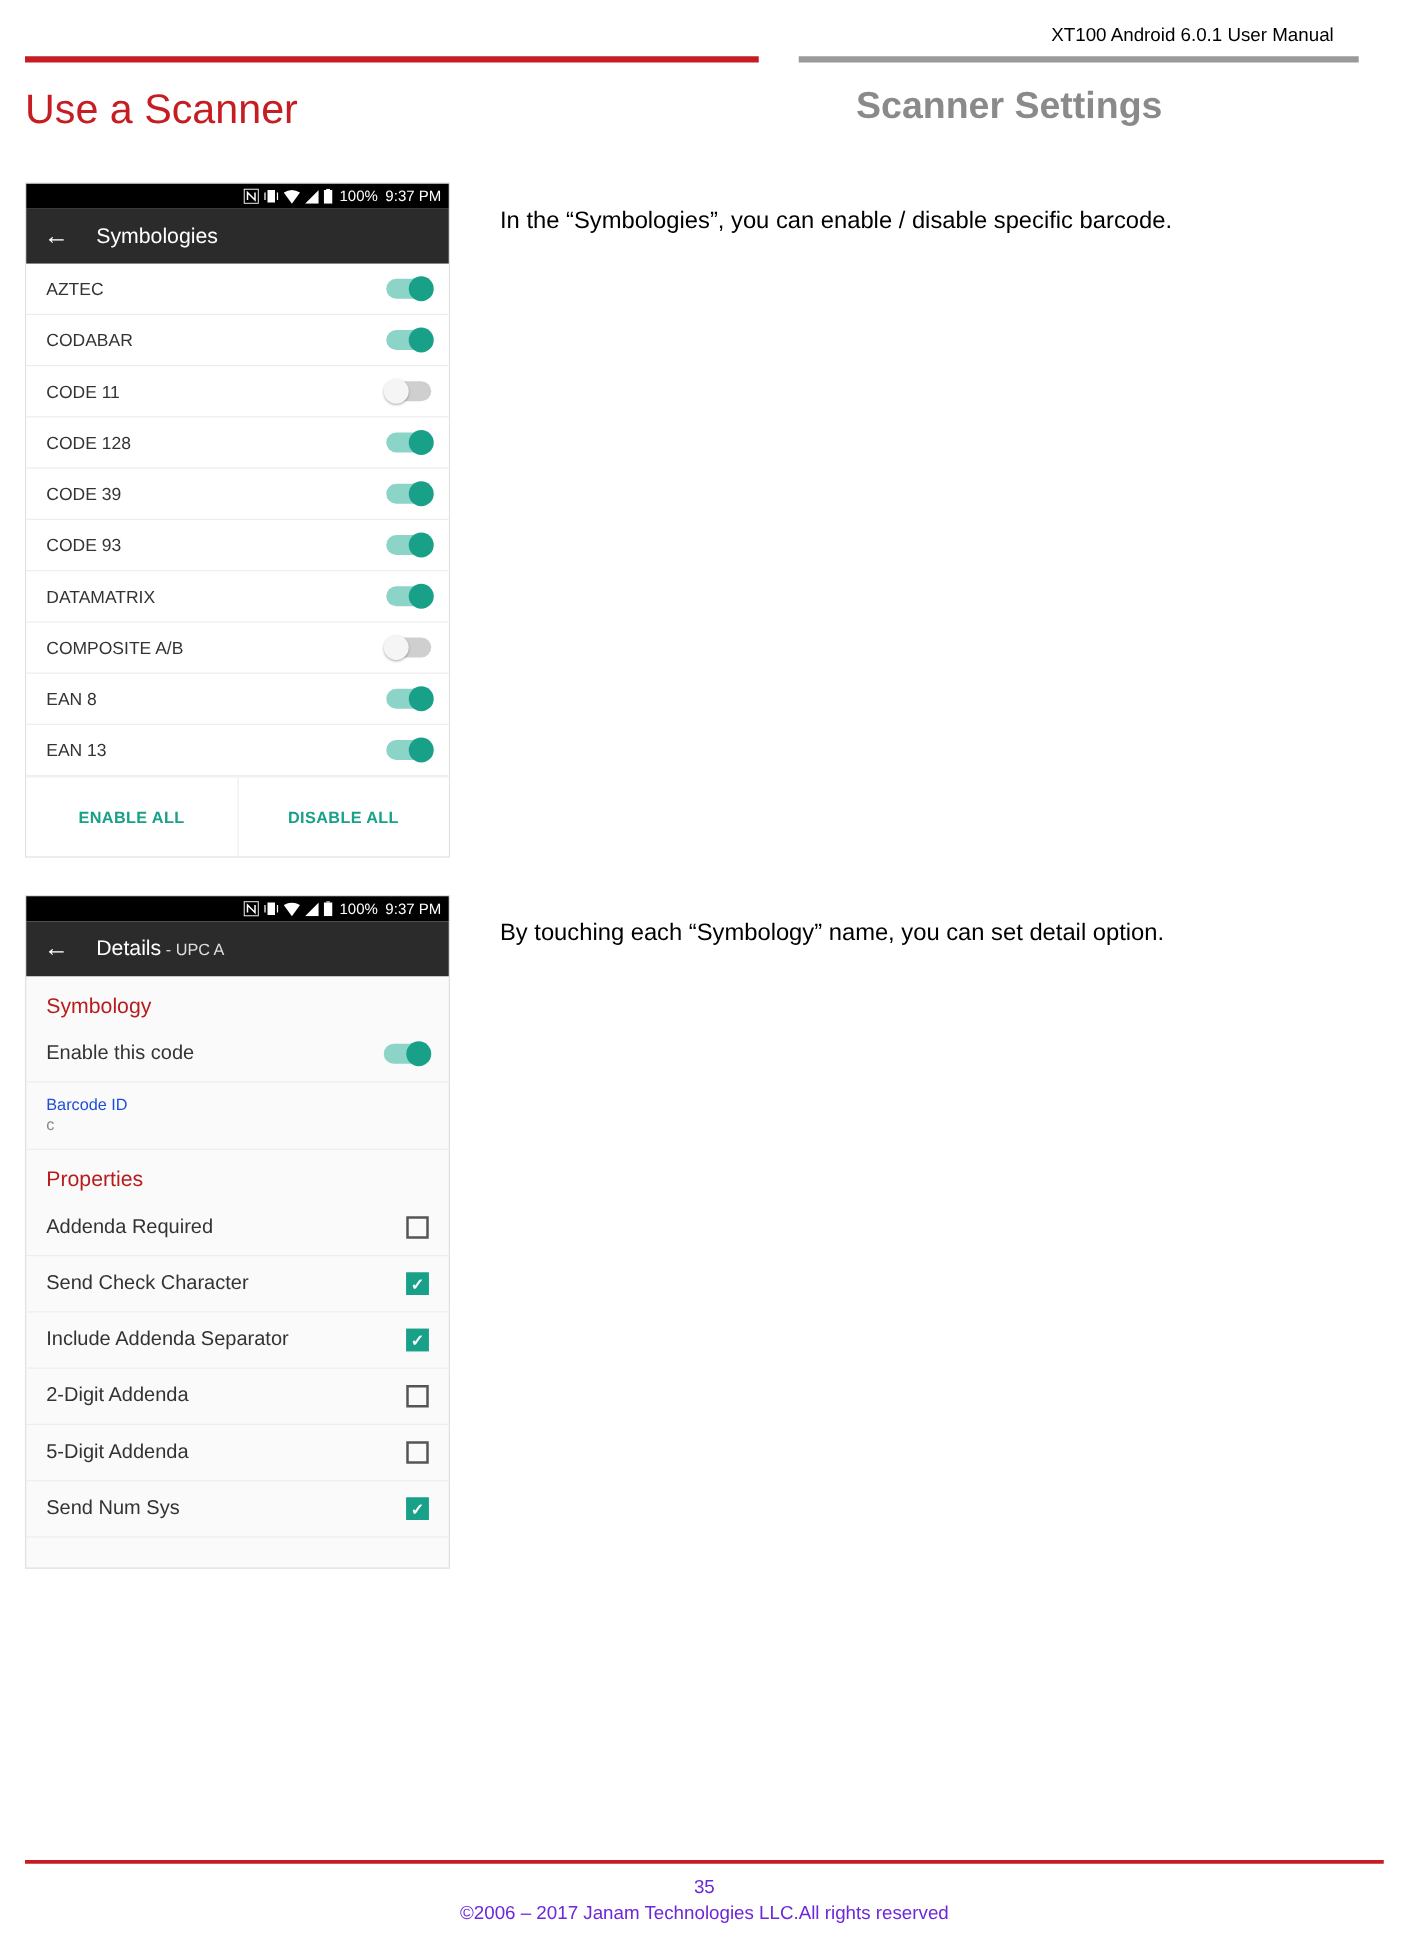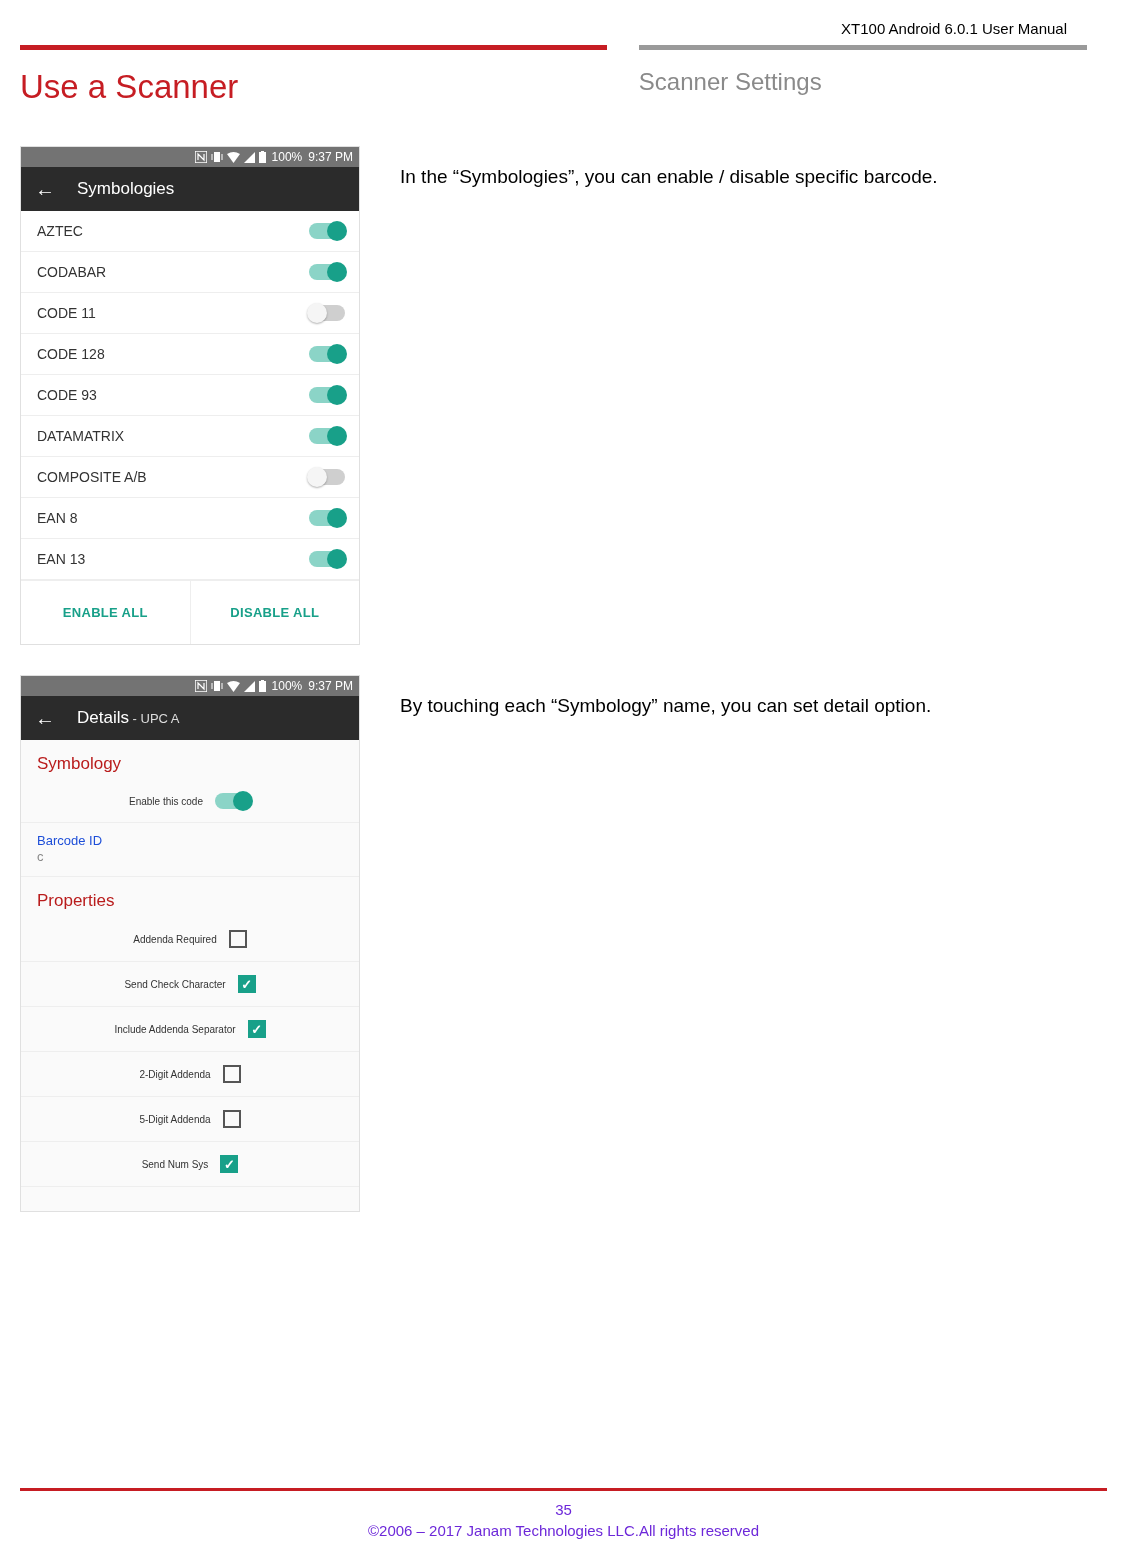--- a/index.html
+++ b/index.html
@@ -7,44 +7,44 @@
     .page { padding: 20px 40px 30px 20px; position: relative; min-height: 1561px; }
     .doc-header { text-align: right; font-size: 15px; color: #000; margin-bottom: 8px; padding-right: 20px; }
     .header-rule { display: flex; margin-bottom: 18px; }
     .header-rule .red-bar { flex: 0 0 55%; height: 5px; background: #c61d23; }
     .header-rule .gap { flex: 0 0 3%; }
     .header-rule .gray-bar { flex: 1; height: 5px; background: #9a9a9a; }
     .titles { display: flex; margin-bottom: 40px; }
     .titles .left { flex: 0 0 58%; }
     .titles .right { flex: 1; }
     .main-title { font-size: 33px; color: #c61d23; font-weight: normal; }
-    .sub-title { font-size: 24px; color: #8a8a8a; font-weight: normal; }
+    .sub-title { font-size: 30px; color: #8a8a8a; font-weight: bold; margin-left: 46px; }
     .content-row { display: flex; gap: 40px; margin-bottom: 30px; align-items: flex-start; }
     .phone-col { flex: 0 0 340px; }
     .text-col { flex: 1; font-size: 19px; line-height: 1.35; color: #000; padding-top: 18px; }
     .phone-screen { border: 1px solid #e0e0e0; background: #fafafa; font-family: Roboto, Arial, sans-serif; }
-    .status-bar { background: #737373; color: #fff; font-size: 12px; display: flex; justify-content: flex-end; align-items: center; padding: 3px 6px; gap: 6px; height: 20px; }
+    .status-bar { background: #000000; color: #fff; font-size: 12px; display: flex; justify-content: flex-end; align-items: center; padding: 3px 6px; gap: 6px; height: 20px; }
     .status-icons { display: flex; gap: 4px; align-items: center; }
     .status-icons svg { display: block; }
     .app-bar { background: #2b2b2b; color: #fff; display: flex; align-items: center; padding: 12px 14px; gap: 22px; }
     .back-arrow { font-size: 20px; line-height: 1; }
     .app-title { font-size: 17px; font-weight: 500; }
     .app-title-sub { font-size: 13px; font-weight: normal; color: #ddd; }
     .list { background: #fff; }
     .list-row { display: flex; justify-content: space-between; align-items: center; padding: 12px 14px 12px 16px; border-bottom: 1px solid #eee; font-size: 14px; color: #333; }
     .switch { width: 36px; height: 16px; border-radius: 10px; position: relative; }
     .switch.on { background: #8bd4c7; }
     .switch.on::after { content: ""; position: absolute; width: 20px; height: 20px; border-radius: 50%; background: #18a089; right: -2px; top: -2px; }
     .switch.off { background: #cfcfcf; }
     .switch.off::after { content: ""; position: absolute; width: 20px; height: 20px; border-radius: 50%; background: #f5f5f5; left: -2px; top: -2px; box-shadow: 0 1px 2px rgba(0,0,0,0.3); }
     .bottom-buttons { display: flex; background: #fff; border-top: 1px solid #eee; }
     .bottom-buttons .btn { flex: 1; text-align: center; padding: 24px 0; font-size: 13px; font-weight: 600; color: #18a089; letter-spacing: 0.3px; }
     .bottom-buttons .btn:first-child { border-right: 1px solid #eee; }
     .section-label { color: #b91c1c; font-size: 17px; font-weight: 400; padding: 14px 16px 6px; }
-    .detail-row { display: flex; justify-content: center; align-items: center; padding: 13px 16px; border-bottom: 1px solid #eee; font-size: 10px; color: #333; gap: 12px; }
+    .detail-row { display: flex; justify-content: space-between; align-items: center; padding: 13px 16px; border-bottom: 1px solid #eee; font-size: 16px; color: #333; gap: 12px; }
     .two-line { padding: 10px 16px 12px; border-bottom: 1px solid #eee; }
     .two-line .top { font-size: 13px; color: #1d4ed8; margin-bottom: 1px; }
     .two-line .bottom { font-size: 13px; color: #888; }
     .checkbox { width: 18px; height: 18px; border: 2px solid #555; display: inline-flex; align-items: center; justify-content: center; }
     .checkbox.checked { background: #18a089; border-color: #18a089; }
     .checkbox.checked::after { content: "✓"; color: #fff; font-size: 13px; font-weight: bold; line-height: 1; }
     .footer { position: absolute; bottom: 20px; left: 0; right: 0; text-align: center; }
     .footer-rule { height: 3px; background: #c61d23; margin: 0 20px 8px; }
     .footer-text { font-size: 15px; color: #6d28d9; line-height: 1.4; }
   </style>
@@ -110,20 +110,24 @@
             </div>
             <div class="list-row">
               <span>CODE 11</span>
               <span class="switch off"></span>
             </div>
             <div class="list-row">
               <span>CODE 128</span>
               <span class="switch on"></span>
             </div>
             <div class="list-row">
+              <span>CODE 39</span>
+              <span class="switch on"></span>
+            </div>
+            <div class="list-row">
               <span>CODE 93</span>
               <span class="switch on"></span>
             </div>
             <div class="list-row">
               <span>DATAMATRIX</span>
               <span class="switch on"></span>
             </div>
             <div class="list-row">
               <span>COMPOSITE A/B</span>
               <span class="switch off"></span>

